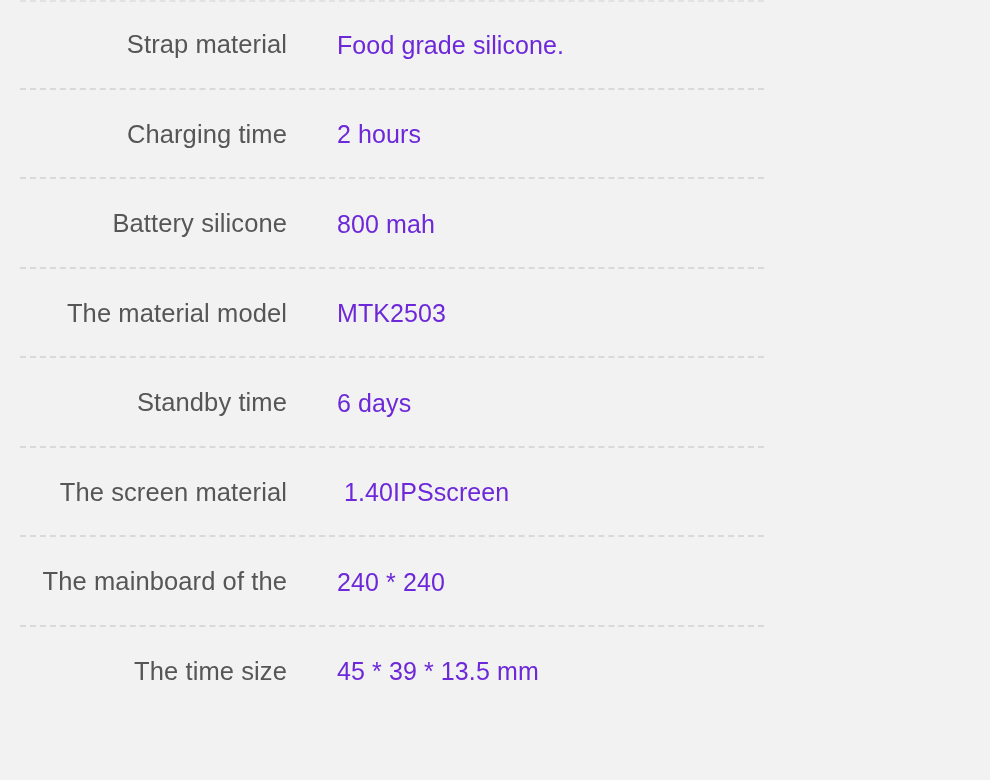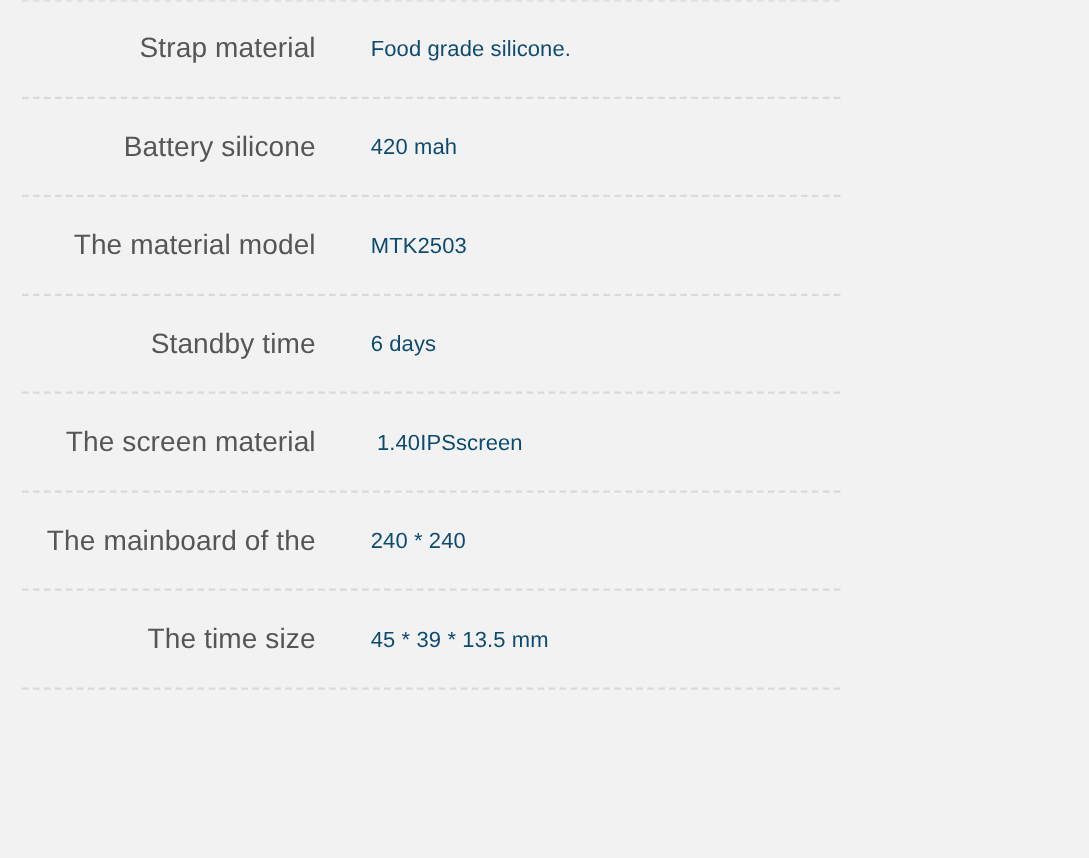--- a/index.html
+++ b/index.html
@@ -73,22 +73,22 @@
     font-size: 25.5px;
     font-weight: 300;
     letter-spacing: 0.1px;
     white-space: pre;
     line-height: 1.2;
   }
 
   .spec-value {
     flex: 1;
     padding-left: 50px;
-    color: #0c4a6e;
-    font-size: 20px;
+    color: #6d28d9;
+    font-size: 25px;
     font-weight: 300;
     letter-spacing: 0.1px;
     white-space: pre;
     line-height: 1.2;
   }
 
   .tail-space {
     position: absolute;
     left: 0;
     right: 0;
@@ -104,24 +104,28 @@
 
   <div class="top-rule"></div>
 
   <div class="rows">
 
     <div class="spec-row">
       <div class="spec-label">Strap material</div>
       <div class="spec-value">Food grade silicone.</div>
     </div>
 
+    <div class="spec-row">
+      <div class="spec-label">Charging time</div>
+      <div class="spec-value">2 hours</div>
+    </div>
 
     <div class="spec-row">
       <div class="spec-label">Battery silicone</div>
-      <div class="spec-value">420 mah</div>
+      <div class="spec-value">800 mah</div>
     </div>
 
     <div class="spec-row">
       <div class="spec-label">The material model</div>
       <div class="spec-value">MTK2503</div>
     </div>
 
     <div class="spec-row">
       <div class="spec-label">Standby time</div>
       <div class="spec-value">6 days</div>

